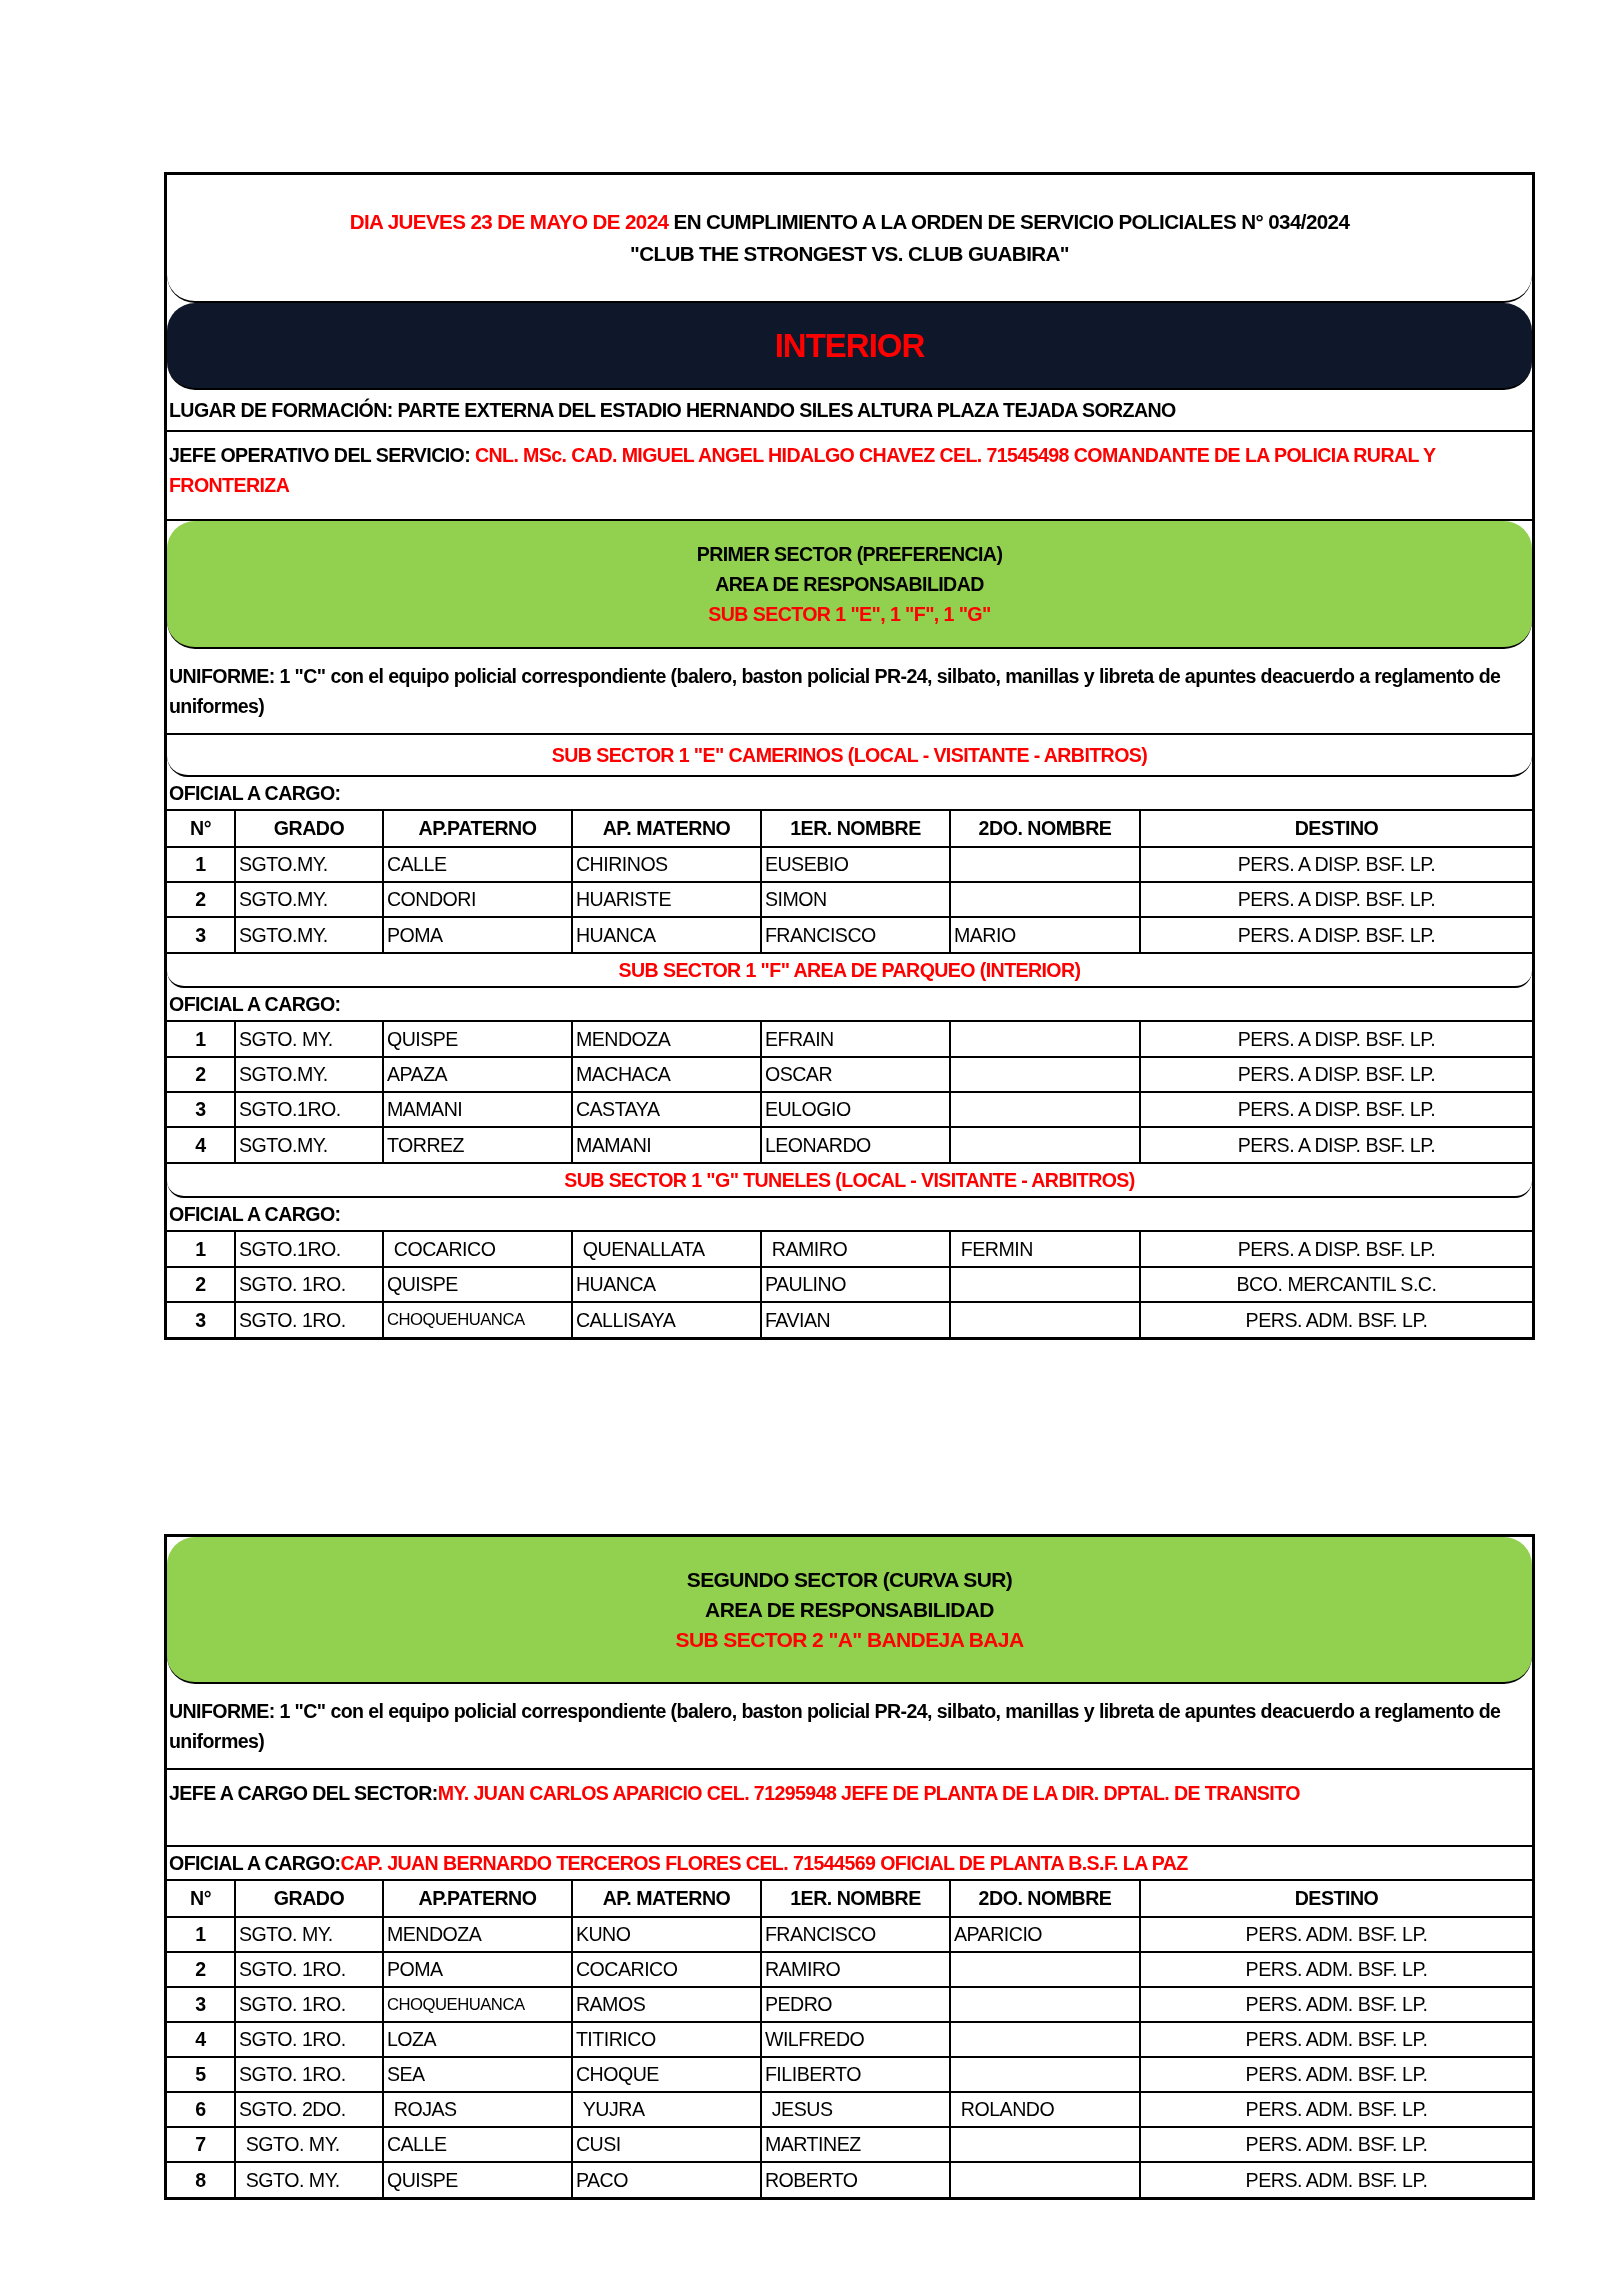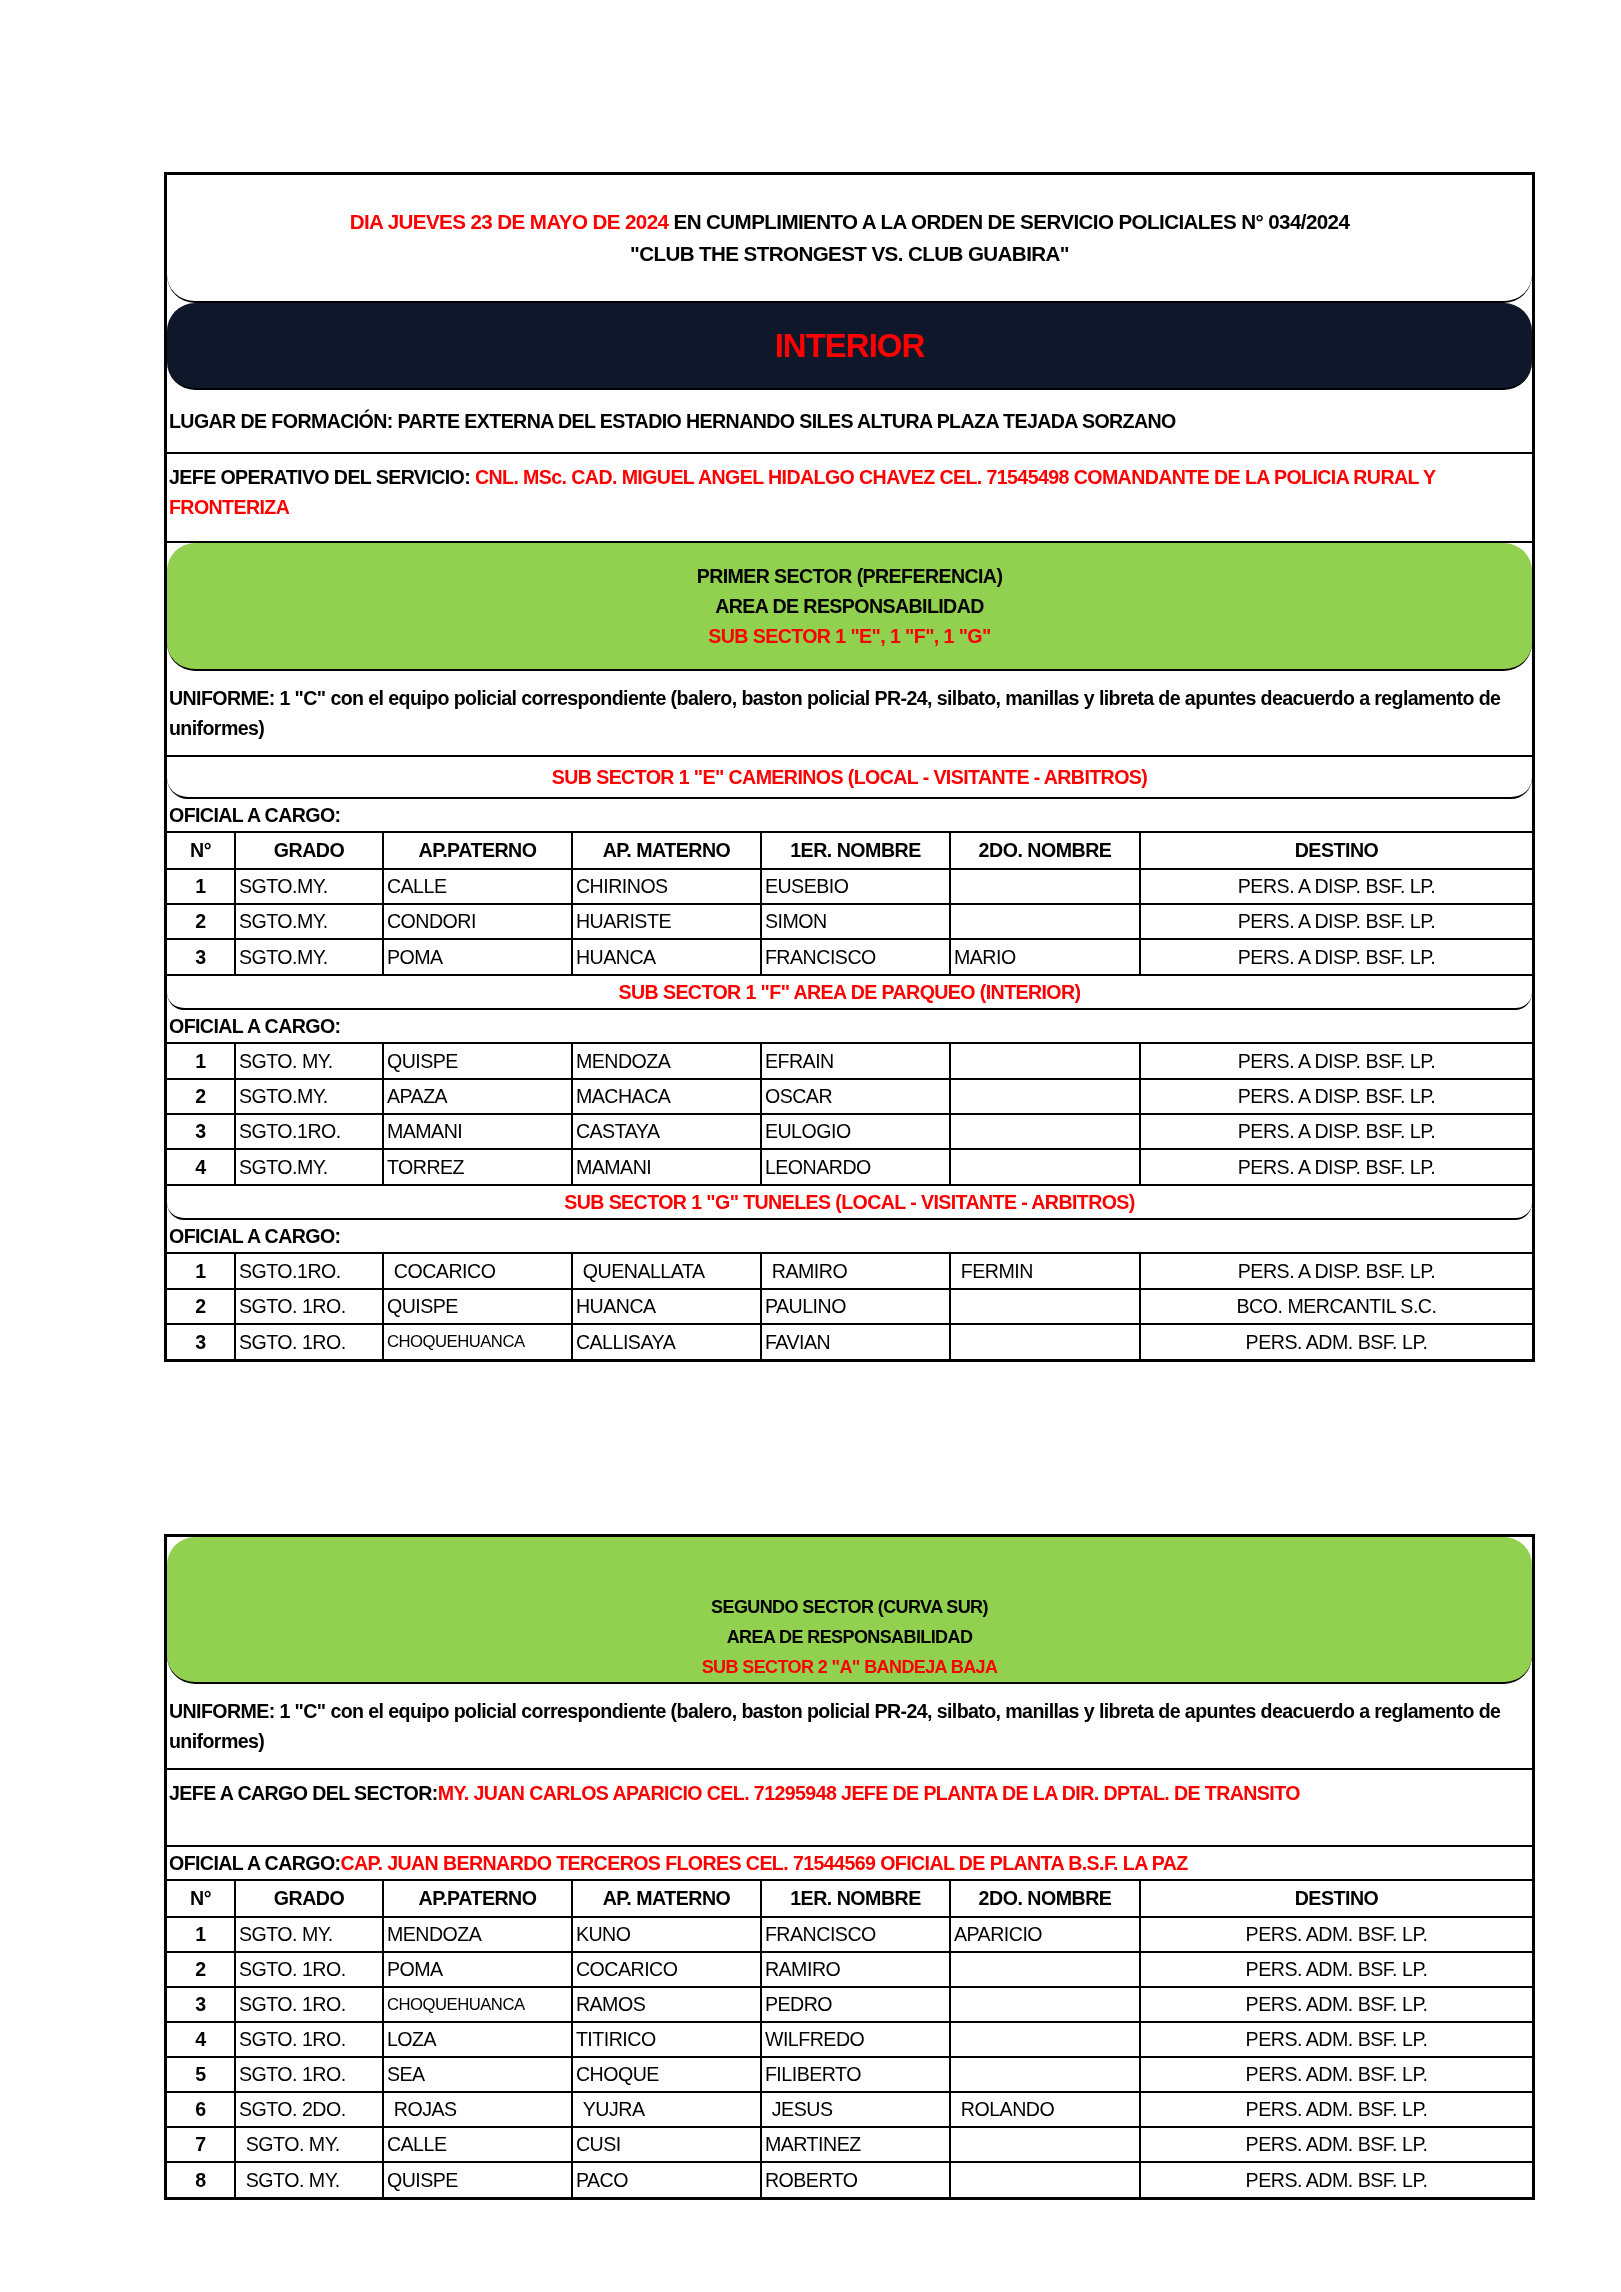--- a/index.html
+++ b/index.html
@@ -10,30 +10,30 @@
   .row { border-bottom: 2.9px solid #000; box-sizing: border-box; display: flex; align-items: center; }
   .row:last-child { border-bottom: none; }
   .center { justify-content: center; text-align: center; border-radius: 28px; }
   .left { justify-content: flex-start; text-align: left; padding-left: 2px; }
   .red { color: #ff0000; }
   .yellow { background: #0f172a; }
   .green { background: #92d050; }
   .title-row { height: 128px; flex-direction: column; justify-content: center; font-size: 20.6px; font-weight: bold; line-height: 32px; letter-spacing: -0.6px; }
   .interior-row { height: 87px; font-size: 33px; font-weight: bold; letter-spacing: -1px; }
   .info-row { font-size: 19.6px; font-weight: bold; letter-spacing: -0.6px; line-height: 30px; }
-  .h56 { height: 64px; }
+  .h56 { height: 42px; }
   .h52 { height: 51px; }
   .h91 { height: 89px; }
   .h88 { height: 86px; }
   .h49 { height: 48px; }
   .h43 { height: 42px; }
   .h39 { height: 34px; }
   .h62 { height: 77px; }
   .green-row { height: 128px; flex-direction: column; justify-content: center; font-size: 19.6px; font-weight: bold; line-height: 30px; letter-spacing: -0.6px; }
-  .green-row2 { height: 147px; flex-direction: column; justify-content: flex-end; font-size: 18px; font-weight: bold; line-height: 30px; letter-spacing: -0.6px; }
+  .green-row2 { height: 147px; flex-direction: column; justify-content: center; font-size: 21px; font-weight: bold; line-height: 30px; letter-spacing: -0.6px; }
   .sub-row { font-size: 19.6px; font-weight: bold; letter-spacing: -0.6px; }
   .wrap { display: block; padding: 7.8px 2px; }
   table.grid { width: 100%; border-collapse: collapse; table-layout: fixed; }
   table.grid td { border-right: 2px solid #000; border-bottom: 2.9px solid #000; height: 35px; padding: 0 2.9px; font-size: 19.6px; letter-spacing: -0.5px; white-space: nowrap; overflow: hidden; box-sizing: border-box; }
   table.grid td:last-child { border-right: none; }
   table.grid tr:last-child td { border-bottom: none; }
   table.grid td.num { text-align: center; font-weight: bold; border-right: 2.9px solid #000; }
   table.grid td.dest { text-align: center; }
   table.grid tr.hdr td { font-weight: bold; text-align: center; height: 36px; }
   .tbl-wrap { border-bottom: 2.9px solid #000; }

